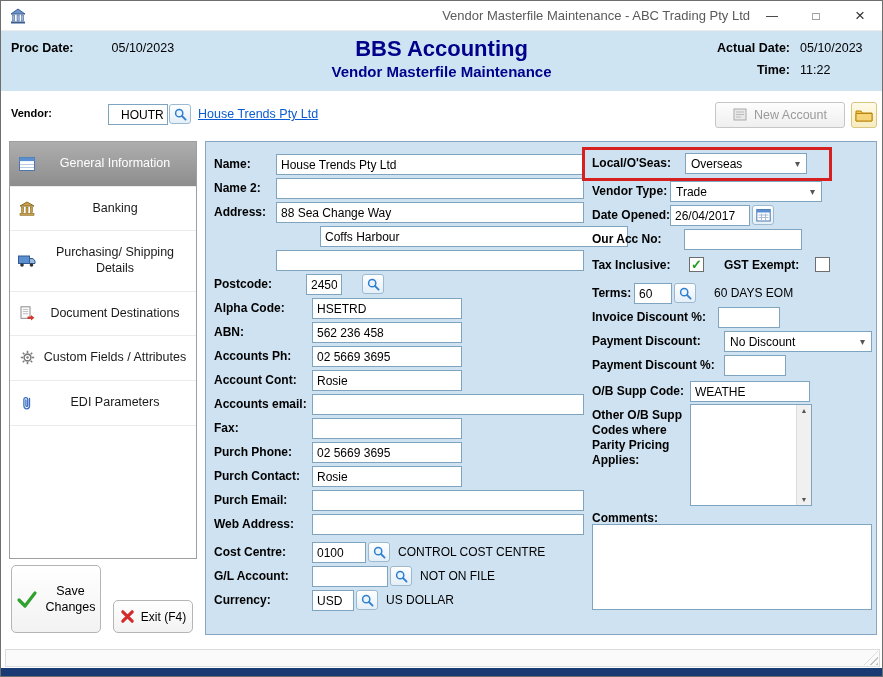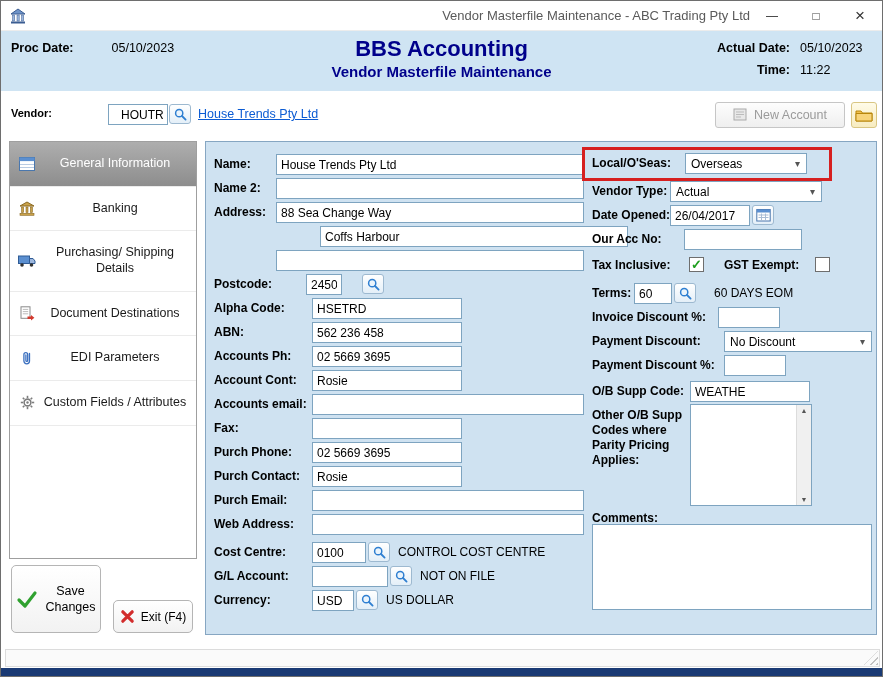--- a/index.html
+++ b/index.html
@@ -200,46 +200,46 @@
         <svg width="15" height="15" viewBox="0 0 15 15">
             <rect x="1" y="0.8" width="9" height="11.5" fill="#fff" stroke="#8a8a8a"></rect>
             <line x1="2.8" y1="3.4" x2="8.2" y2="3.4" stroke="#bcbcbc"></line>
             <line x1="2.8" y1="5.6" x2="8.2" y2="5.6" stroke="#bcbcbc"></line>
             <line x1="2.8" y1="7.8" x2="8.2" y2="7.8" stroke="#bcbcbc"></line>
             <path d="M7.5 10.5 H11 V9 L14.4 11.7 L11 14.4 V13 H7.5 Z" fill="#d23a2e"></path>
           </svg>
       </span>
       <span class="lab">Document Destinations</span>
     </div>
-    <div class="side-item" style="min-height:31px;">
-      <span class="icon">
-        <svg width="10" height="16" viewBox="0 0 10 16">
-            <path d="M7.5 3.5 V11 a2.8 2.8 0 0 1 -5.6 0 V4.5 a1.9 1.9 0 0 1 3.8 0 V10.5 a0.9 0.9 0 0 1 -1.8 0 V5" fill="none" stroke="#3a6fbf" stroke-width="1.3" stroke-linecap="round"></path>
-          </svg>
-      </span>
-      <span class="lab">EDI Parameters</span>
-    </div>
     <div class="side-item" style="min-height:33px;">
       <span class="icon">
         <svg width="15" height="15" viewBox="0 0 15 15">
             <g stroke="#7d7d7d" stroke-width="1.6">
               <line x1="7.5" y1="0.8" x2="7.5" y2="3"></line>
               <line x1="7.5" y1="12" x2="7.5" y2="14.2"></line>
               <line x1="0.8" y1="7.5" x2="3" y2="7.5"></line>
               <line x1="12" y1="7.5" x2="14.2" y2="7.5"></line>
               <line x1="2.8" y1="2.8" x2="4.3" y2="4.3"></line>
               <line x1="10.7" y1="10.7" x2="12.2" y2="12.2"></line>
               <line x1="2.8" y1="12.2" x2="4.3" y2="10.7"></line>
               <line x1="10.7" y1="4.3" x2="12.2" y2="2.8"></line>
             </g>
             <circle cx="7.5" cy="7.5" r="3.4" fill="none" stroke="#7d7d7d" stroke-width="1.6"></circle>
             <circle cx="7.5" cy="7.5" r="1.2" fill="#7d7d7d"></circle>
           </svg>
       </span>
       <span class="lab">Custom Fields / Attributes</span>
+    </div>
+    <div class="side-item" style="min-height:31px;">
+      <span class="icon">
+        <svg width="10" height="16" viewBox="0 0 10 16">
+            <path d="M7.5 3.5 V11 a2.8 2.8 0 0 1 -5.6 0 V4.5 a1.9 1.9 0 0 1 3.8 0 V10.5 a0.9 0.9 0 0 1 -1.8 0 V5" fill="none" stroke="#3a6fbf" stroke-width="1.3" stroke-linecap="round"></path>
+          </svg>
+      </span>
+      <span class="lab">EDI Parameters</span>
     </div>
   </div>
 
   <button class="btn-save">
     <svg width="22" height="22" viewBox="0 0 22 22">
       <path d="M3 12 L9 18 L19 5" fill="none" stroke="#2fa12f" stroke-width="3.2" stroke-linecap="round" stroke-linejoin="round"></path>
     </svg>
     <span class="two-line">
       <span>Save</span><br>
       <span>Changes</span>
@@ -337,21 +337,21 @@
     <div class="red-box" style="left:376px; top:5px; width:250px; height:34px;"></div>
 
     <span class="flabel" style="left:386px; top:11px;">Local/O'Seas:</span>
     <div class="dropdown" style="left:479px; top:11px; width:122px;">
       <span>Overseas</span>
       <span class="chev">▾</span>
     </div>
 
     <span class="flabel" style="left:386px; top:39px;">Vendor Type:</span>
     <div class="dropdown" style="left:464px; top:39px; width:152px;">
-      <span>Actual</span>
+      <span>Trade</span>
       <span class="chev">▾</span>
     </div>
 
     <span class="flabel" style="left:386px; top:63px;">Date Opened:</span>
     <input class="tbox" style="left: 464px; top: 63px; width: 80px;" value="26/04/2017">
     <button class="lookup-btn" style="left:546px; top:63px;">
       <svg width="15" height="14" viewBox="0 0 15 14">
         <rect x="0.8" y="1.5" width="13.4" height="11.5" fill="#fff" stroke="#4a77ad"></rect>
         <rect x="0.8" y="1.5" width="13.4" height="3" fill="#5b8fd0"></rect>
         <line x1="2.5" y1="7" x2="12.5" y2="7" stroke="#a9bcd4"></line>

